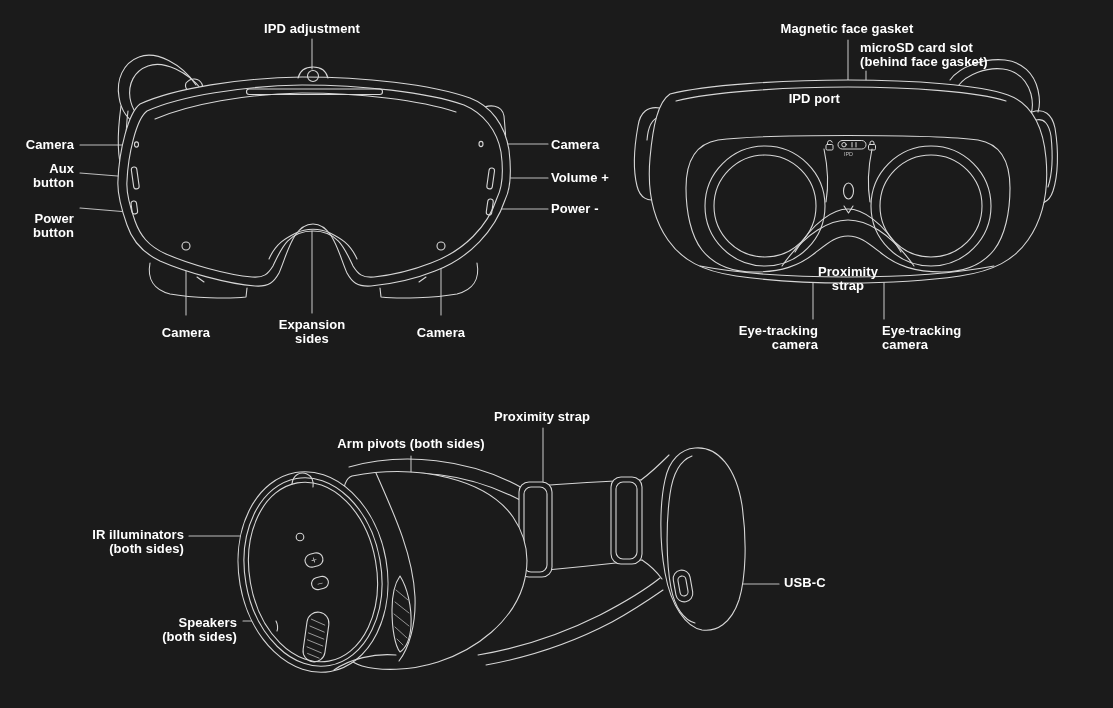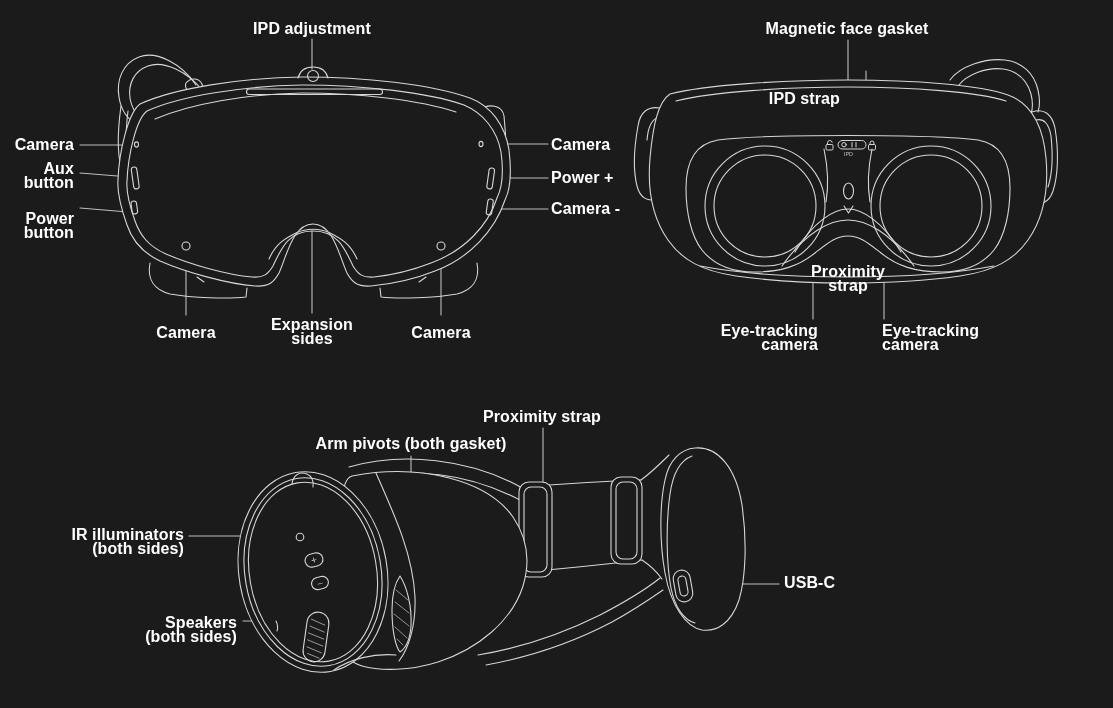--- a/index.html
+++ b/index.html
@@ -2,21 +2,21 @@
 <html><head>
 <meta charset="utf-8">
 <style>
   html,body{margin:0;padding:0;background:#1b1b1b;}
   #stage{
     position:relative;width:1113px;height:708px;background:#1b1b1b;
     overflow:hidden;font-family:"Liberation Sans",sans-serif;
   }
   #art{position:absolute;left:0;top:0;}
   .lbl{
-    position:absolute;color:#ffffff;font-size:16px;line-height:13.5px;
+    position:absolute;color:#ffffff;font-size:13px;line-height:13.5px;
     font-weight:600;white-space:nowrap;letter-spacing:.1px;
   }
   .lbl.right{text-align:right;}
   .lbl.center{text-align:center;transform:translateX(-50%);}
   .lbl div{display:block;}
 </style>
 </head>
 <body>
 
 <div id="stage">
@@ -245,46 +245,50 @@
   <div class="lbl right" style="right:1039px;top:138px">Camera</div>
   <div class="lbl right" style="right:1039px;top:162px">
     <div>Aux</div>
     <div>button</div>
   </div>
   <div class="lbl right" style="right:1039px;top:212px">
     <div>Power</div>
     <div>button</div>
   </div>
   <div class="lbl" style="left:551px;top:138px">Camera</div>
-  <div class="lbl" style="left:551px;top:171px">Power +</div>
-  <div class="lbl" style="left:551px;top:202px">Camera -</div>
+  <div class="lbl" style="left:551px;top:171px">Volume +</div>
+  <div class="lbl" style="left:551px;top:202px">Power -</div>
   <div class="lbl center" style="left:186px;top:326px">Camera</div>
   <div class="lbl center" style="left:312px;top:318px">
     <div>Expansion</div>
     <div>sides</div>
   </div>
   <div class="lbl center" style="left:441px;top:326px">Camera</div>
 
   <div class="lbl center" style="left:847px;top:22px">Magnetic face gasket</div>
-  <div class="lbl right" style="right:273px;top:92px">IPD strap</div>
+  <div class="lbl" style="left:860px;top:41px">
+    <div>microSD card slot</div>
+    <div>(behind face gasket)</div>
+  </div>
+  <div class="lbl right" style="right:273px;top:92px">IPD port</div>
   <div class="lbl center" style="left:848px;top:265px">
     <div>Proximity</div>
     <div>strap</div>
   </div>
   <div class="lbl right" style="right:295px;top:324px">
     <div>Eye-tracking</div>
     <div>camera</div>
   </div>
   <div class="lbl" style="left:882px;top:324px">
     <div>Eye-tracking</div>
     <div>camera</div>
   </div>
 
   <div class="lbl center" style="left:542px;top:410px">Proximity strap</div>
-  <div class="lbl center" style="left:411px;top:437px">Arm pivots (both gasket)</div>
+  <div class="lbl center" style="left:411px;top:437px">Arm pivots (both sides)</div>
   <div class="lbl right" style="right:929px;top:528px">
     <div>IR illuminators</div>
     <div>(both sides)</div>
   </div>
   <div class="lbl right" style="right:876px;top:616px">
     <div>Speakers</div>
     <div>(both sides)</div>
   </div>
   <div class="lbl" style="left:784px;top:576px">USB-C</div>
 

